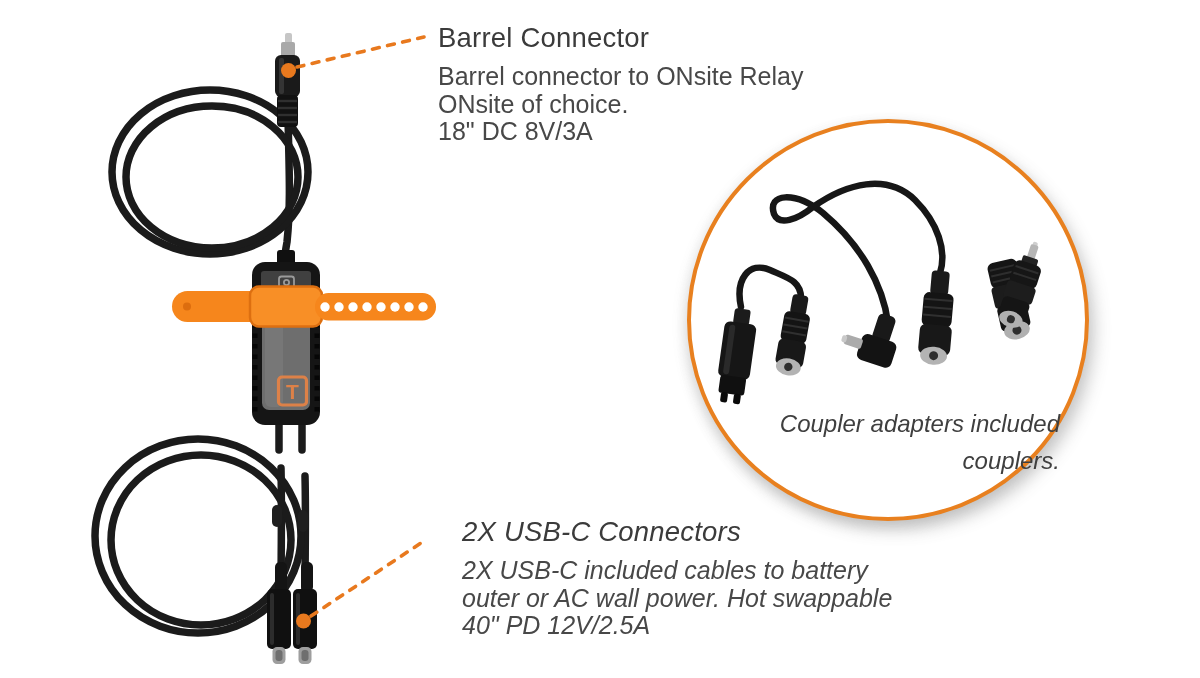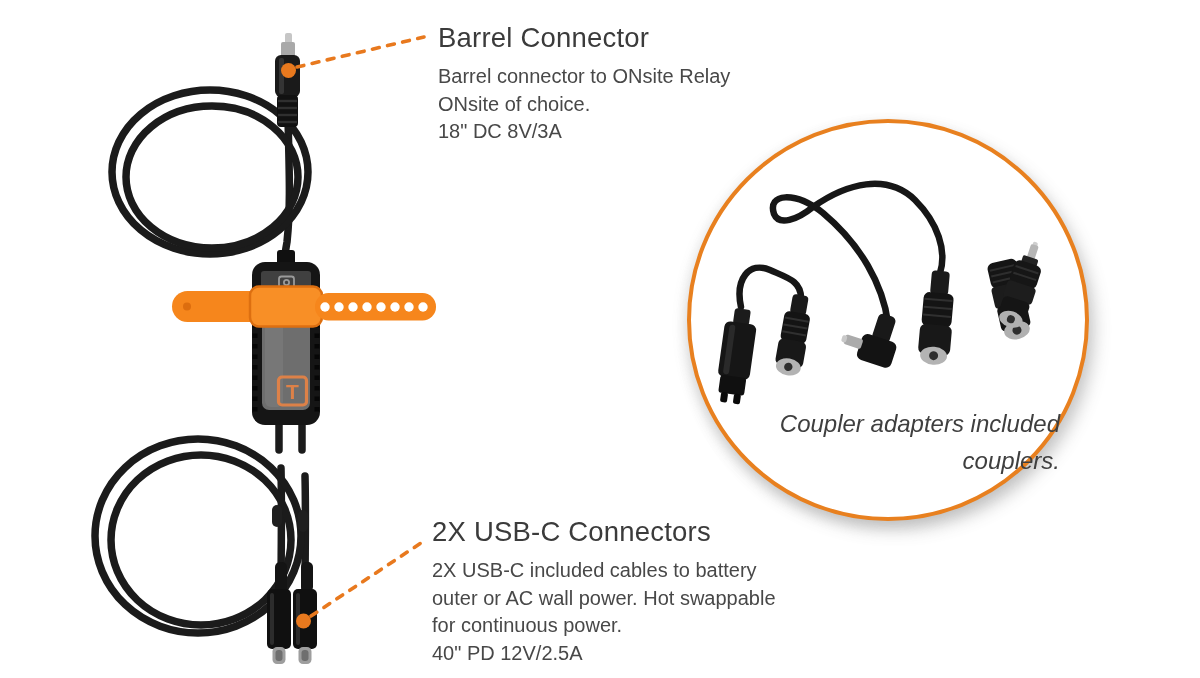--- a/index.html
+++ b/index.html
@@ -6,23 +6,23 @@
   html,body { background:#fff; }
   .stage {
     position:relative; width:1200px; height:678px; background:#ffffff;
     overflow:hidden; font-family:"Liberation Sans", sans-serif;
   }
   svg text { font-family:"Liberation Sans", sans-serif; }
 
   
   .note { position:absolute; color:#474747; }
   .note h2 { font-size:27.5px; font-weight:500; color:#3b3b3b; letter-spacing:.2px; margin-bottom:9px; }
-  .note .note-line { font-size:20px; line-height:27.5px; color:#484848; }
+  .note .note-line { font-size:25px; line-height:27.5px; color:#484848; }
   .note-barrel { left:438px; top:22px; }
-  .note-usbc  { left:432px; top:516px; }
+  .note-usbc  { left:462px; top:516px;font-style:italic; }
 
   
   .adapter-circle {
     position:absolute; left:687px; top:119px; width:402px; height:402px;
     background:#fff; border:4.5px solid #e8801f; border-radius:50%;
     box-shadow: 6px 9px 16px rgba(90,90,90,.30), -4px 5px 12px rgba(120,120,120,.15);
   }
   .adapter-circle svg { position:absolute; left:0; top:0; }
   .circle-caption {
     position:absolute; left:25px; right:25px; top:282px; text-align:right;
@@ -142,21 +142,20 @@
       <div class="note-line">ONsite of choice.</div>
       <div class="note-line">18" DC 8V/3A</div>
     </div>
   </div>
 
   <div class="note note-usbc">
     <h2>2X USB-C Connectors</h2>
     <div class="note-body">
       <div class="note-line">2X USB-C included cables to battery</div>
       <div class="note-line">outer or AC wall power. Hot swappable</div>
-      <div class="note-line">for continuous power.</div>
       <div class="note-line">40" PD 12V/2.5A</div>
     </div>
   </div>
 
   <div class="adapter-circle">
     <svg width="402" height="402" viewBox="0 0 402 402">
 
       <g>
         <path d="M 50 184 C 44 156, 58 138, 79 147 C 97 155, 110 158, 110 175" fill="none" stroke="#161616" stroke-width="6.5" stroke-linecap="round"></path>
         <g transform="translate(52,186) rotate(8)">

